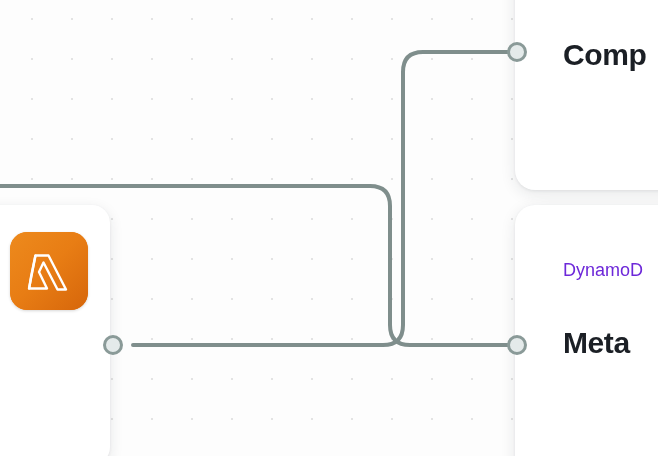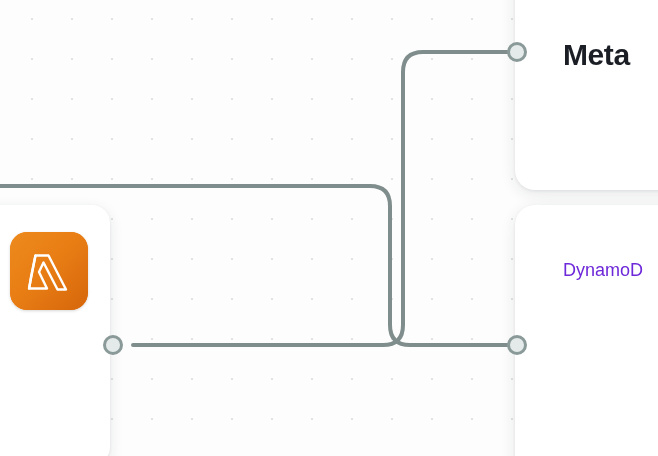--- a/index.html
+++ b/index.html
@@ -160,25 +160,26 @@
         <rect x="0" y="0" width="78" height="78" rx="17" ry="17" fill="url(#lamGrad)"></rect>
         <path d="M25.5 23.5 L38.5 23.5 L56 57.5 L47.5 57.5 L33.5 30.5 L29 40 L37 56.5 L19 56.5 L25.5 23.5 Z" fill="none" stroke="#ffffff" stroke-width="2.4" stroke-linejoin="round" stroke-linecap="round"></path>
         <path d="M25.5 23.5 L33.0 30.2 L29 40 L22.0 40 Z" fill="none" stroke="none"></path>
         <path d="M22.0 40.5 L29.0 40.5" stroke="#ffffff" stroke-width="0" fill="none"></path>
         <path d="M25.4 23.6 L21.0 45.0 L19.2 56.4" fill="none" stroke="#ffffff" stroke-width="2.4" stroke-linejoin="round" stroke-linecap="round"></path>
       </svg>
     </div>
   </div>
 
   <div class="node" id="node-compute">
-    <div class="node-title" id="compute-title">Meta</div>
+    <div class="node-title" id="compute-title">Comp</div>
   </div>
 
   <div class="node" id="node-metadata">
     <div id="metadata-subtitle">DynamoD</div>
+    <div class="node-title" id="metadata-title">Meta</div>
   </div>
 
   <svg id="edge-layer" viewBox="0 0 658 456">
 
     <path class="edge-path" d="M -20 186
              L 370 186
              Q 390 186 390 206
              L 390 325
              Q 390 345 410 345
              L 517 345"></path>

